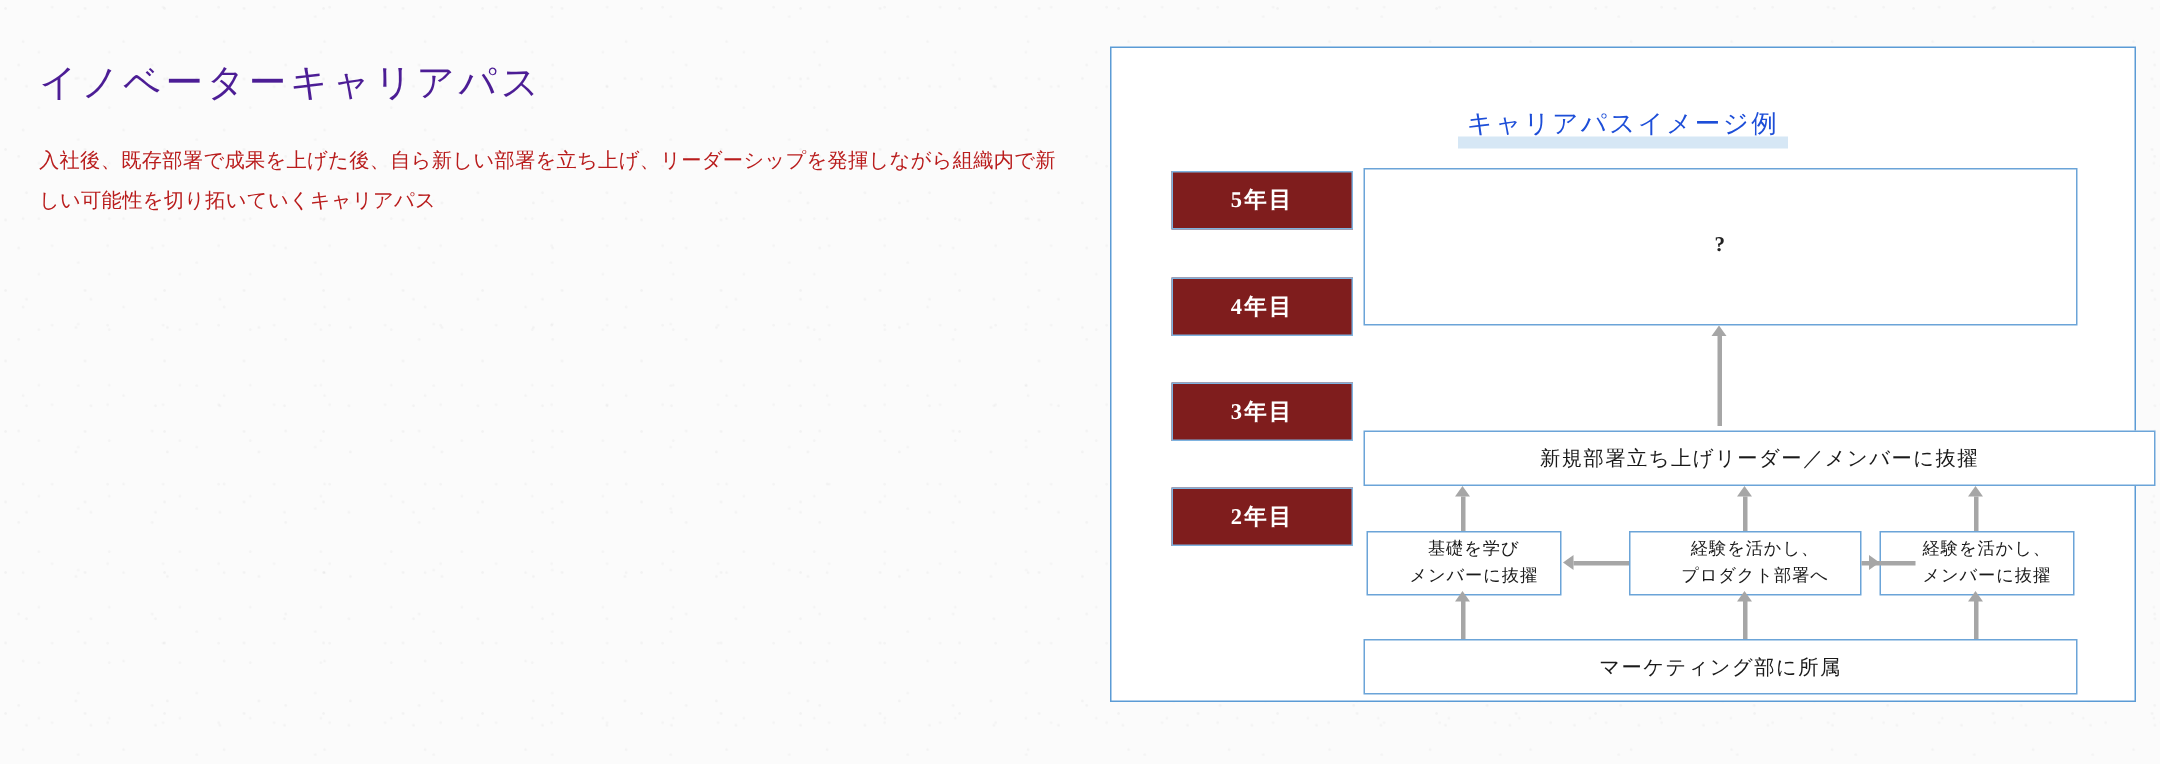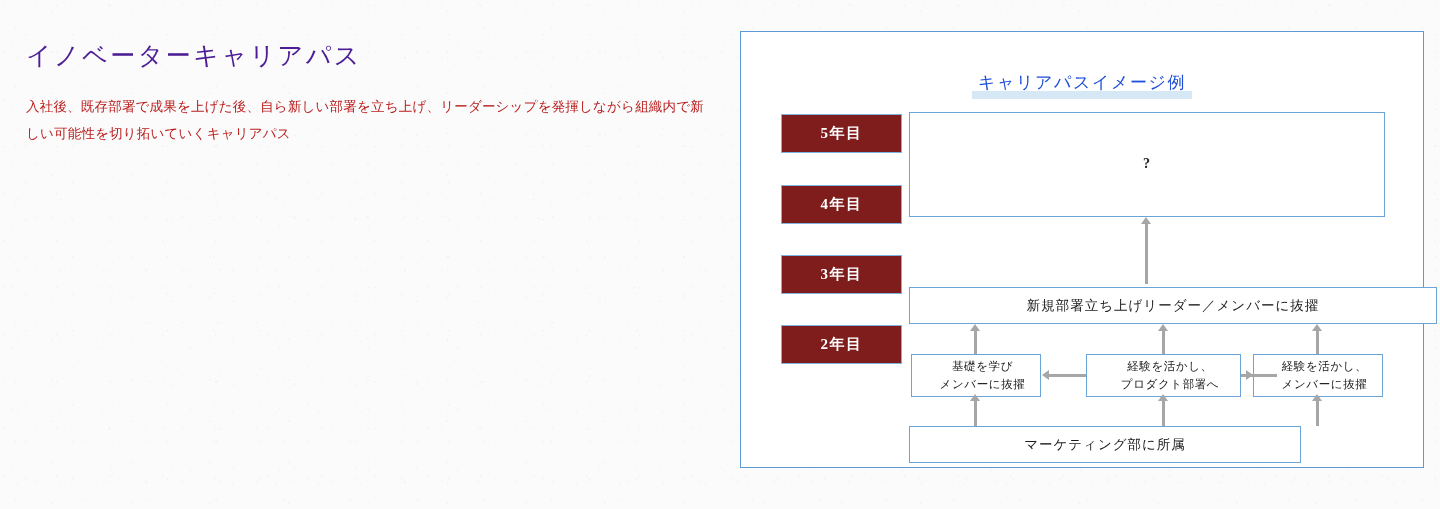--- a/index.html
+++ b/index.html
@@ -162,21 +162,21 @@
   }
   .box-y3 {
     left: 168px;
     top: 255px;
     width: 528px;
     height: 37px;
   }
   .box-y1 {
     left: 168px;
     top: 394px;
-    width: 392px;
+    width: 476px;
     height: 37px;
   }
   .box-y2 {
     top: 322px;
     height: 43px;
     font-size: 11.5px;
     letter-spacing: 0.6px;
     line-height: 1.5;
     padding-left: 13px;
   }

